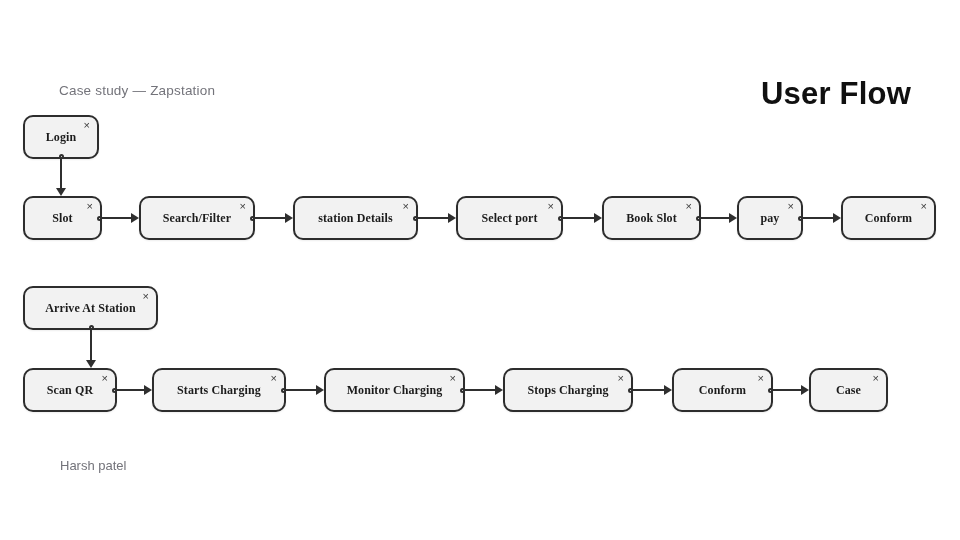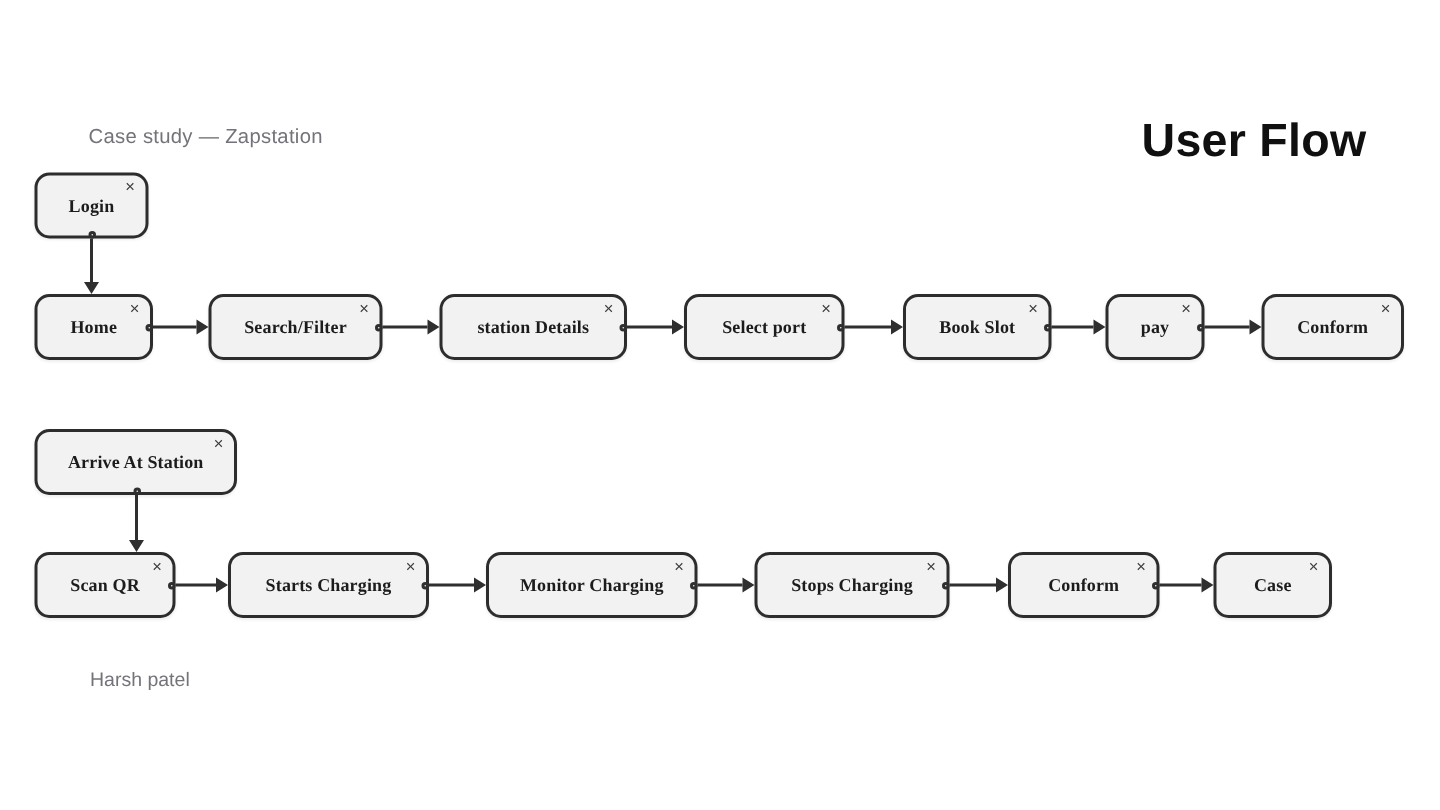--- a/index.html
+++ b/index.html
@@ -101,42 +101,42 @@
   .arrow-d {
     flex: none;
     width: 0; height: 0;
     border-left: 5px solid transparent;
     border-right: 5px solid transparent;
     border-top: 8px solid var(--connector);
   }
   .footer {
     position: absolute;
     left: 60px;
-    top: 443px;
+    top: 456px;
     font-size: 13px;
     line-height: 19px;
     color: var(--muted-text);
   }
 </style>
 </head>
 <body>
 
 <div class="canvas">
 
   <div class="kicker">Case study — Zapstation</div>
   <div class="page-title">User Flow</div>
 
   <div class="node" style="left:23px;top:115px;width:76px;">
     <span class="xicon">×</span>
     <span class="nlabel">Login</span>
   </div>
 
   <div class="node" style="left:23px;top:196px;width:79px;">
     <span class="xicon">×</span>
-    <span class="nlabel">Home</span>
+    <span class="nlabel">Slot</span>
   </div>
   <div class="node" style="left:139px;top:196px;width:116px;">
     <span class="xicon">×</span>
     <span class="nlabel">Search/Filter</span>
   </div>
   <div class="node" style="left:293px;top:196px;width:125px;">
     <span class="xicon">×</span>
     <span class="nlabel">station Details</span>
   </div>
   <div class="node" style="left:456px;top:196px;width:107px;">

